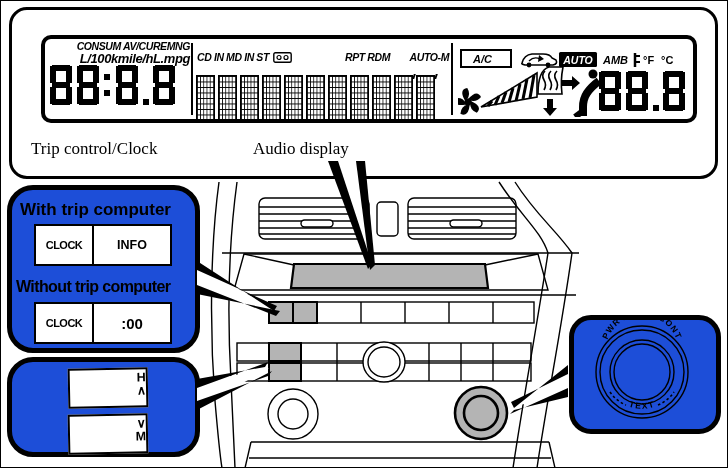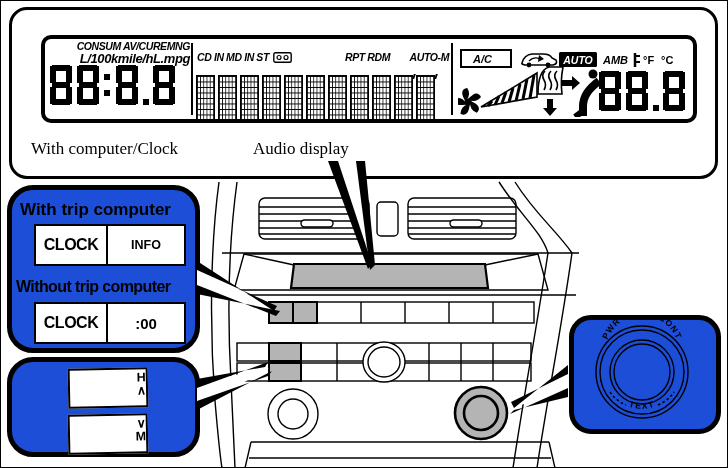--- a/index.html
+++ b/index.html
@@ -48,21 +48,21 @@
   
   .callout{position:absolute;background:#1d4ed8;border:5px solid #000;box-sizing:border-box;z-index:2;}
   .co1{left:6px;top:184px;width:193px;height:168px;border-radius:26px;}
   .co2{left:6px;top:356px;width:193px;height:100px;border-radius:26px;}
   .co3{left:568px;top:314px;width:152px;height:119px;border-radius:22px;}
   .co-title{position:absolute;left:8px;font-weight:bold;font-size:17px;white-space:nowrap;}
   .co-title2{position:absolute;left:4px;font-weight:bold;font-size:16px;letter-spacing:-0.6px;white-space:nowrap;}
   .btnrow{position:absolute;left:22px;display:flex;}
   .cbtn{height:42px;border:2.5px solid #000;box-sizing:border-box;display:flex;align-items:center;
         justify-content:center;font-weight:bold;background:#fff;}
-  .cbtn.b1{width:72px;border-right:none;font-size:16px;letter-spacing:-0.5px;}
+  .cbtn.b1{width:58px;border-right:none;font-size:11px;letter-spacing:-0.5px;}
   .cbtn.b2{width:80px;font-size:12.5px;}
   .cbtn.small{font-size:15px;}
   .tbtn{position:absolute;left:56px;width:80px;height:40px;border:2px solid #000;background:#fff;
         box-sizing:border-box;padding:2px 0 0 14px;font-weight:bold;font-size:12.5px;line-height:13px;}
   
   .overlay{position:absolute;left:0;top:0;width:728px;height:468px;z-index:3;pointer-events:none;}
   .co3 svg{position:absolute;left:0;top:0;}
 </style>
 </head>
 <body>
@@ -247,21 +247,21 @@
             <i class="sc"></i>
             <i class="sd"></i>
             <i class="se"></i>
             <i class="sf"></i>
             <i class="sg"></i>
           </span>
         </div>
     </div>
   </div>
 
-  <div class="cap" style="left:30px;top:137px">With computer/Clock</div>
+  <div class="cap" style="left:30px;top:137px">Trip control/Clock</div>
   <div class="cap" style="left:252px;top:137px">Audio display</div>
 
   <div class="callout co1">
     <div class="co-title" style="top:10px">With trip computer</div>
     <div class="btnrow" style="top:34px">
       <div class="cbtn b1">CLOCK</div>
       <div class="cbtn b2">INFO</div>
     </div>
     <div class="co-title2" style="top:88px">Without trip computer</div>
     <div class="btnrow" style="top:112px">

